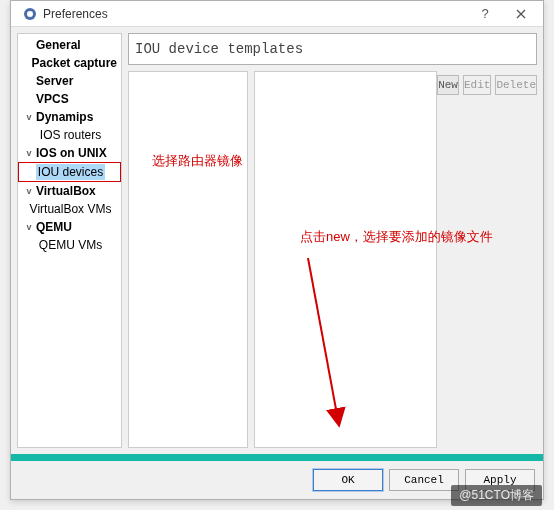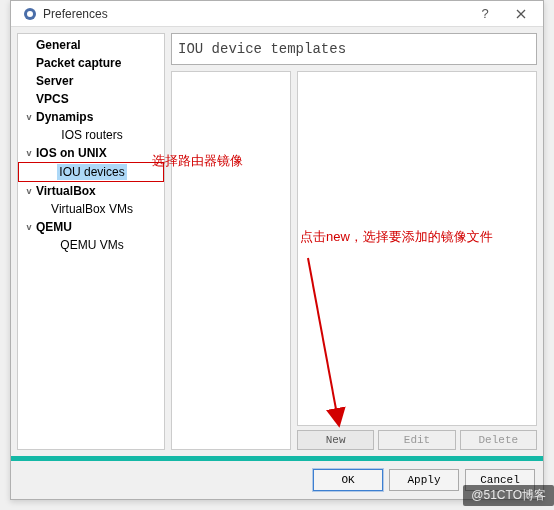--- a/index.html
+++ b/index.html
@@ -59,21 +59,21 @@
     cursor: default;
   }
   .dialog-body {
     flex: 1;
     display: flex;
     padding: 6px;
     gap: 6px;
     min-height: 0;
   }
   .sidebar {
-    width: 148px;
+    width: 105px;
     background: #ffffff;
     border: 1px solid #ccc;
     overflow: auto;
     padding: 2px 0;
   }
   .tree-item {
     display: flex;
     align-items: center;
     padding: 1px 4px 1px 6px;
     line-height: 16px;
@@ -127,21 +127,21 @@
     min-height: 0;
   }
   .listbox {
     width: 120px;
     background: #ffffff;
     border: 1px solid #ccc;
   }
   .detail-area {
     flex: 1;
     display: flex;
-    flex-direction: column;
+    flex-direction: row;
     min-width: 0;
   }
   .detail-panel {
     flex: 1;
     background: #ffffff;
     border: 1px solid #ccc;
     position: relative;
   }
   .action-row {
     display: flex;
@@ -161,21 +161,21 @@
   .action-row button:disabled {
     color: #999;
     background: #efefef;
     cursor: default;
   }
   .dialog-footer {
     display: flex;
     justify-content: flex-end;
     gap: 6px;
     padding: 8px;
-    border-top: 5px solid #14b8a6;
+    border-top: 7px solid #14b8a6;
   }
   .dialog-footer button {
     width: 70px;
     height: 22px;
     font-family: "Courier New", monospace;
     font-size: 11px;
     background: #f4f4f4;
     border: 1px solid #aaa;
     cursor: pointer;
   }
@@ -191,21 +191,21 @@
     font-family: "SimSun","Microsoft YaHei",sans-serif;
     pointer-events: none;
     text-align: center;
   }
   .arrow-svg {
     position: absolute;
     pointer-events: none;
   }
   .watermark {
     position: absolute;
-    right: 0;
+    right: 12px;
     bottom: 4px;
     color: rgba(255,255,255,0.85);
     background: rgba(0,0,0,0.55);
     font-size: 12px;
     padding: 2px 8px;
     border-radius: 2px;
     font-family: "Microsoft YaHei","SimSun",sans-serif;
   }
 </style>
 </head>
@@ -294,22 +294,22 @@
             <button disabled="">Edit</button>
             <button disabled="">Delete</button>
           </div>
         </div>
       </div>
     </div>
   </div>
 
   <div class="dialog-footer">
     <button class="primary">OK</button>
+    <button>Cancel</button>
     <button>Apply</button>
-    <button>Cancel</button>
   </div>
 
 </div>
 
 <div class="annotation" style="left:152px; top:152px;">选择路由器镜像</div>
 <div class="annotation" style="left:300px; top:228px;">点击new，选择要添加的镜像文件</div>
 
 <svg class="arrow-svg" style="left:298px; top:250px;" width="60" height="180">
   <defs>
     <marker id="arrhead" markerWidth="10" markerHeight="10" refX="6" refY="5" orient="auto">

